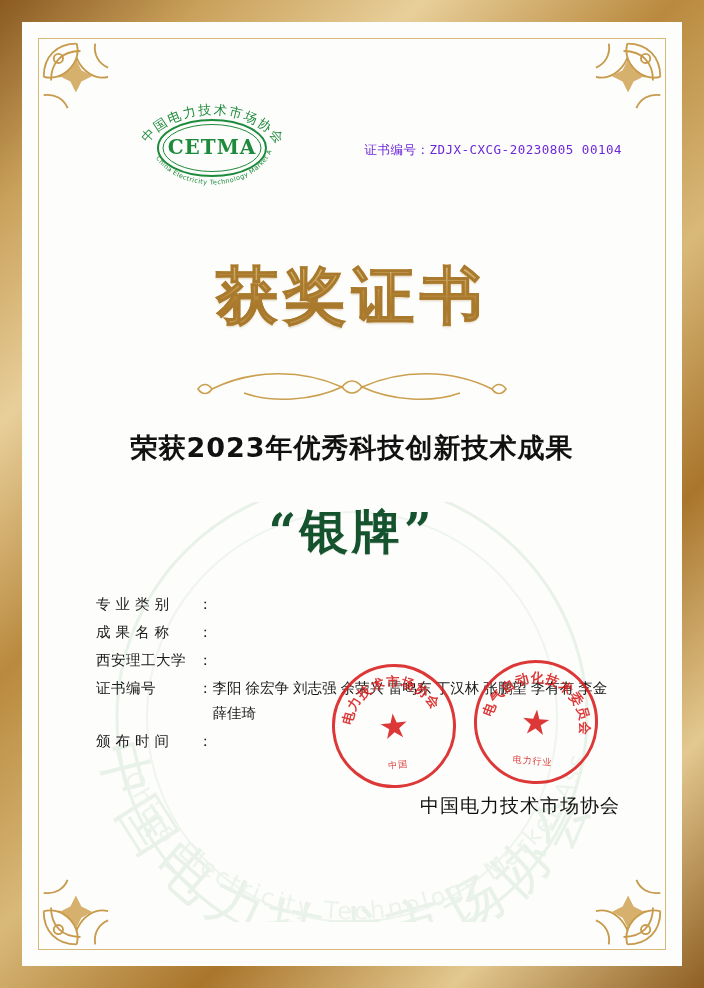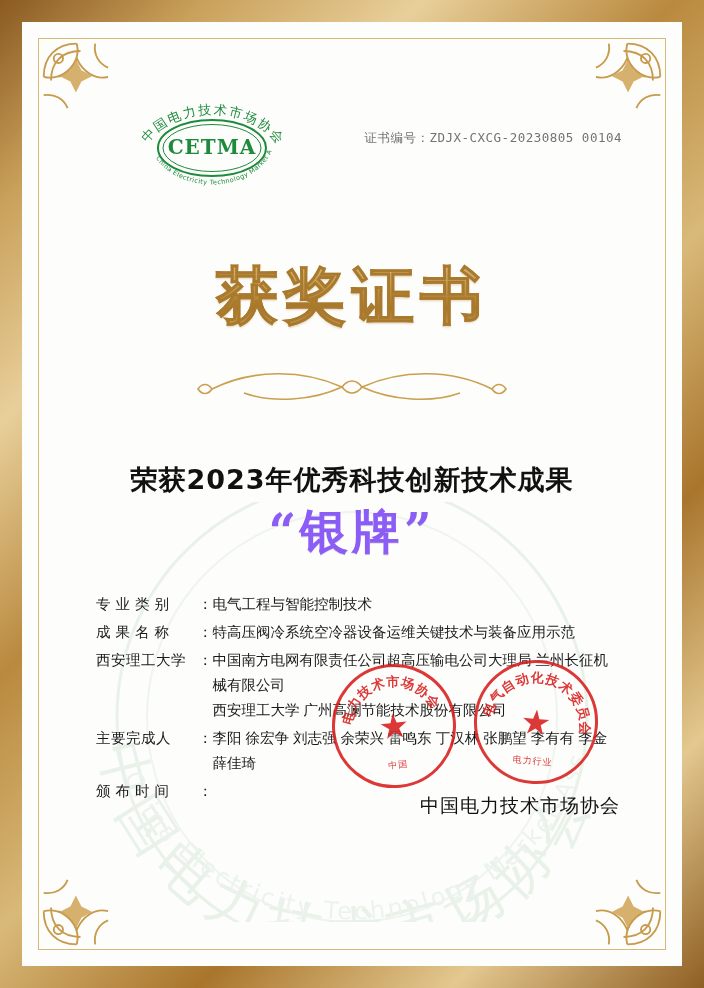--- a/index.html
+++ b/index.html
@@ -42,23 +42,23 @@
   
   .watermark{
     position:absolute;left:50%;top:480px;transform:translateX(-50%);
     width:620px;height:420px;opacity:.30;pointer-events:none;
   }
   
   .logo{
     position:absolute;left:104px;top:78px;width:172px;height:86px;
   }
   .cert-no{
-    position:absolute;right:60px;top:108px;
+    position:absolute;right:60px;top:120px;
     font-family:"DejaVu Sans Mono", monospace;
-    font-size:12.5px;color:#737373;letter-spacing:.5px;
+    font-size:12.5px;color:#6d28d9;letter-spacing:.5px;
     white-space:nowrap;
   }
   .title-wrap{
     position:absolute;left:0;right:0;top:232px;text-align:center;
   }
   .title{
     display:inline-block;
     font-family:"DejaVu Serif", serif;
     font-weight:bold;
     font-size:62px;
@@ -70,26 +70,26 @@
     text-shadow:0 2px 2px rgba(150,110,40,.25);
     text-align:center;
   }
   .flourish{
     position:absolute;left:50%;top:345px;transform:translateX(-50%);
     width:320px;height:42px;opacity:.95;
   }
   .headline{
     position:absolute;left:0;right:0;top:408px;text-align:center;
     font-family:"DejaVu Sans", sans-serif;
-    font-weight:bold;font-size:27px;color:#111;letter-spacing:1px;margin-top:32px;
+    font-weight:bold;font-size:27px;color:#111;letter-spacing:1px;
   }
   .medal{
     position:absolute;left:0;right:0;top:478px;text-align:center;
     font-family:"DejaVu Serif", serif;
-    font-weight:bold;font-size:48px;color:#8b5cf6;letter-spacing:4px;
+    font-weight:bold;font-size:48px;color:#14532d;letter-spacing:4px;
     text-shadow:0 1px 0 rgba(0,0,0,.12);
   }
   .fields{
     position:absolute;left:74px;top:570px;right:60px;
     font-size:14.5px;color:#1a1a1a;line-height:25px;
   }
   .row{display:flex;align-items:flex-start;margin-bottom:3px;}
   .label{
     width:102px;flex:0 0 102px;
     letter-spacing:.5px;
@@ -232,37 +232,31 @@
       </g>
     </svg>
 
     <div class="headline">荣获2023年优秀科技创新技术成果</div>
     <div class="medal">“银牌”</div>
 
     <div class="fields">
       <div class="row">
         <span class="label">专 业 类 别</span>
         <span class="colon">：</span>
-        <span class="value">电气工程与智能控制技术</span>
       </div>
       <div class="row">
         <span class="label">成 果 名 称</span>
         <span class="colon">：</span>
-        <span class="value">特高压阀冷系统空冷器设备运维关键技术与装备应用示范</span>
       </div>
       <div class="row">
         <span class="label">西安理工大学</span>
         <span class="colon">：</span>
-        <span class="value">
-          <span>中国南方电网有限责任公司超高压输电公司大理局 兰州长征机械有限公司</span>
-          <span class="line2">西安理工大学 广州高澜节能技术股份有限公司</span>
-        </span>
-      </div>
-      <div class="row">
-        <span class="label">主要完成人</span>
+      </div>
+      <div class="row">
+        <span class="label">证书编号</span>
         <span class="colon">：</span>
         <span class="value">
           <span>李阳 徐宏争 刘志强 余荣兴 雷鸣东 丁汉林 张鹏望 李有有 李金 薛佳琦</span>
         </span>
       </div>
       <div class="row">
         <span class="label">颁 布 时 间</span>
         <span class="colon">：</span>
       </div>
     </div>

